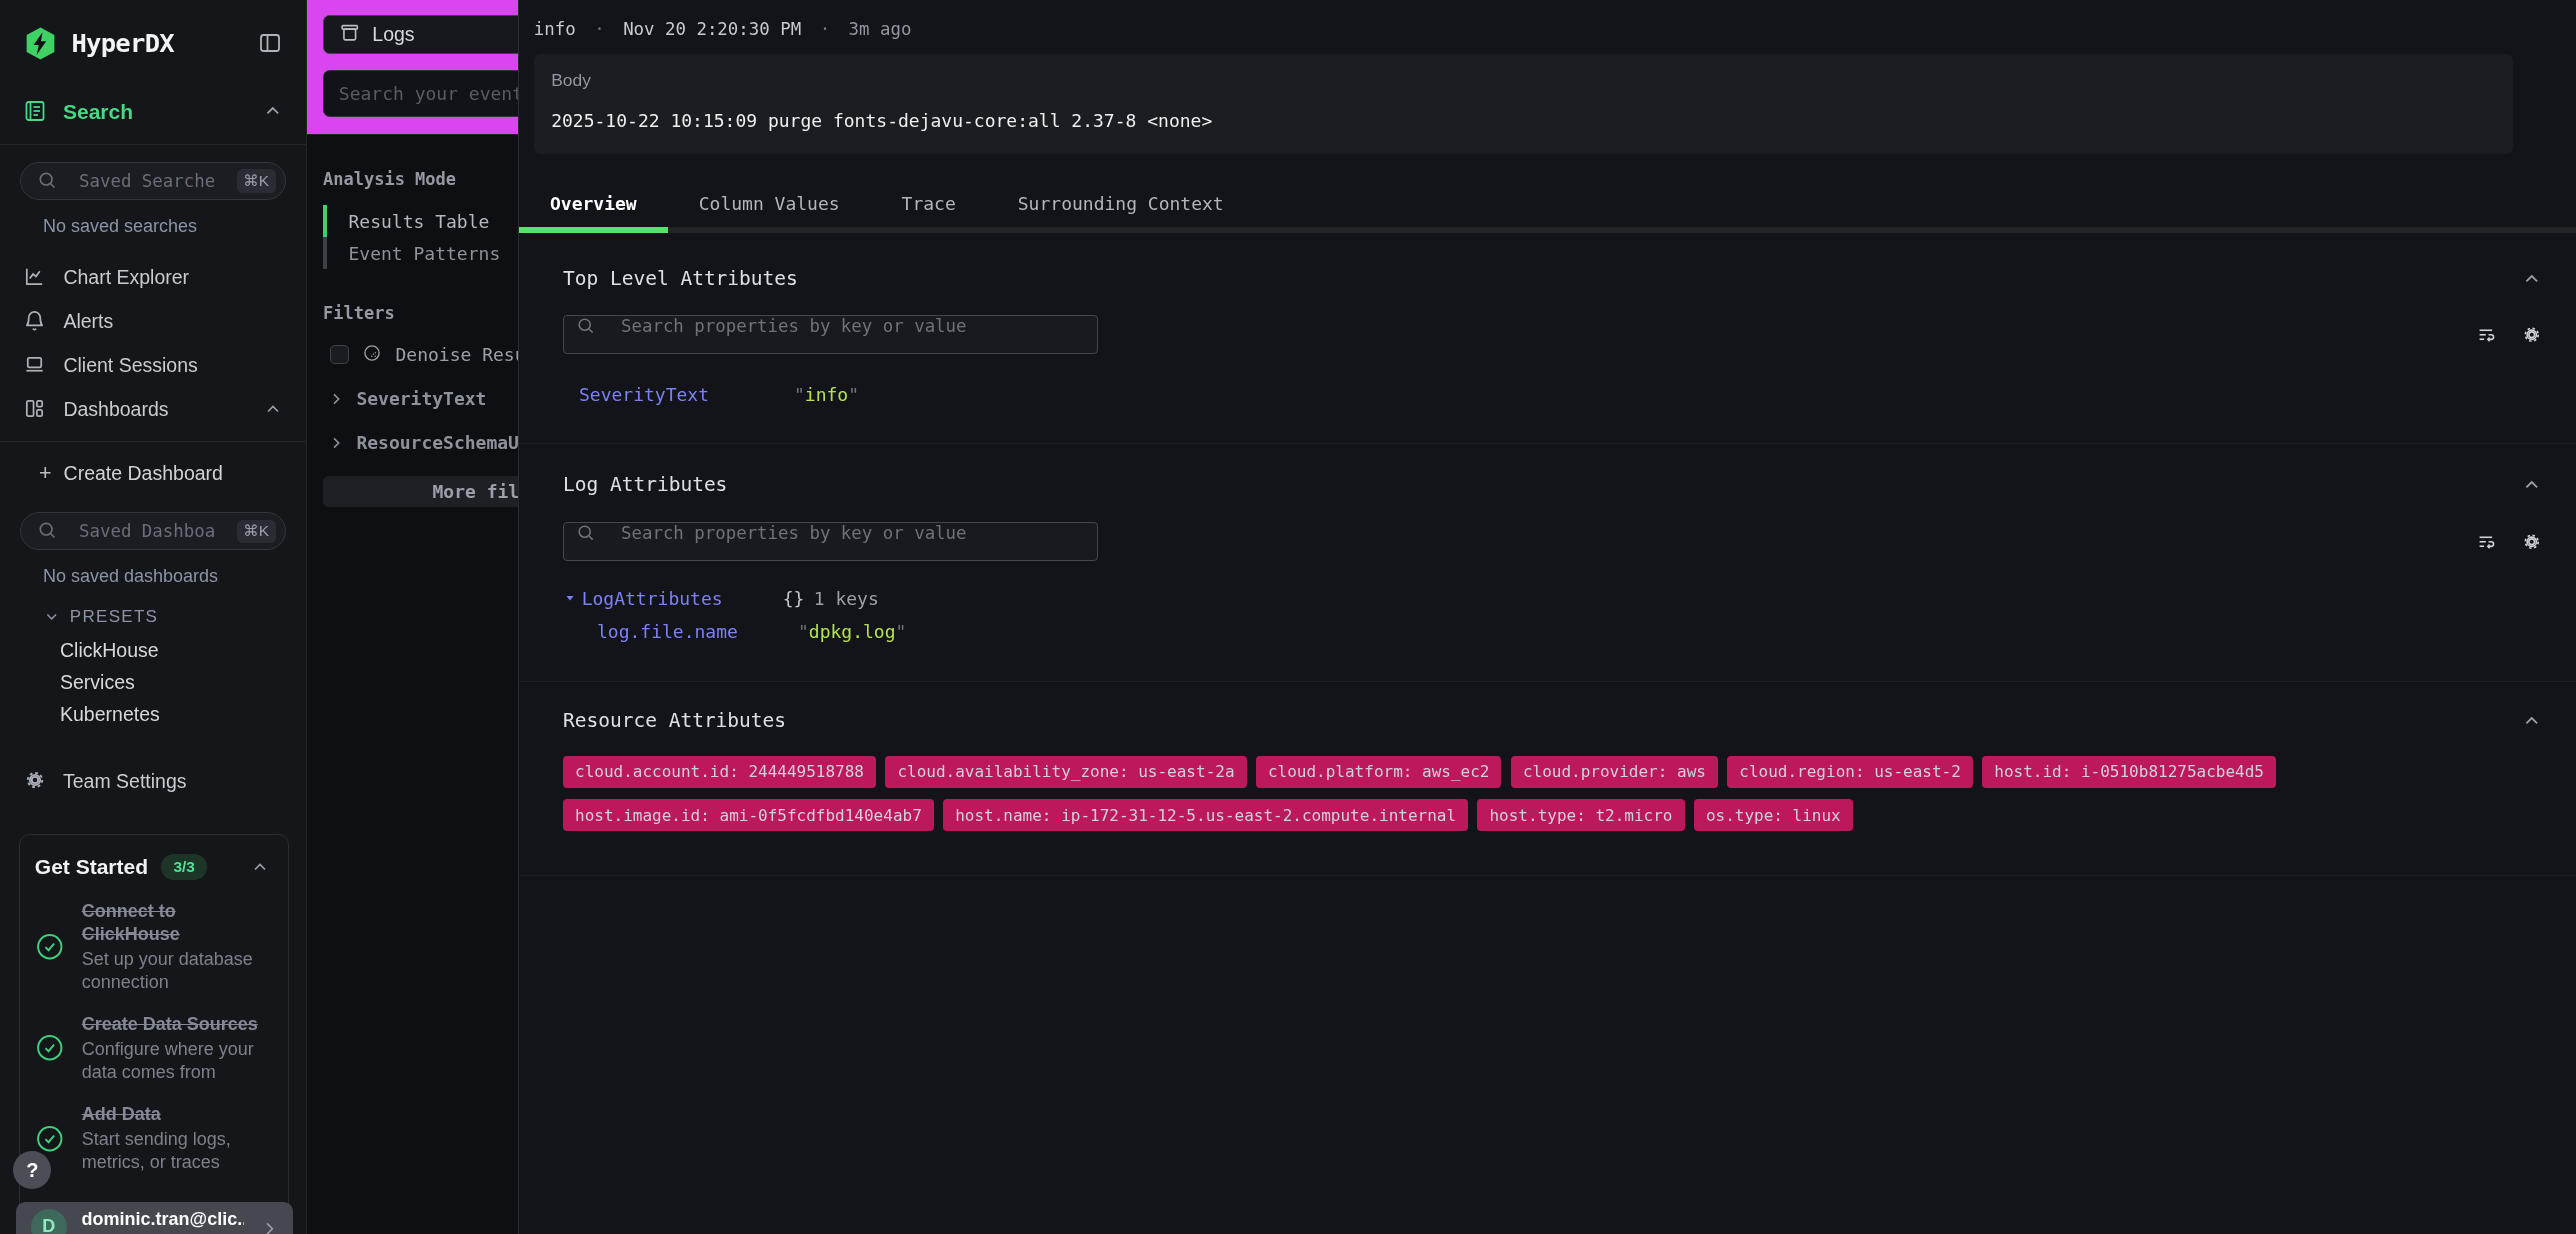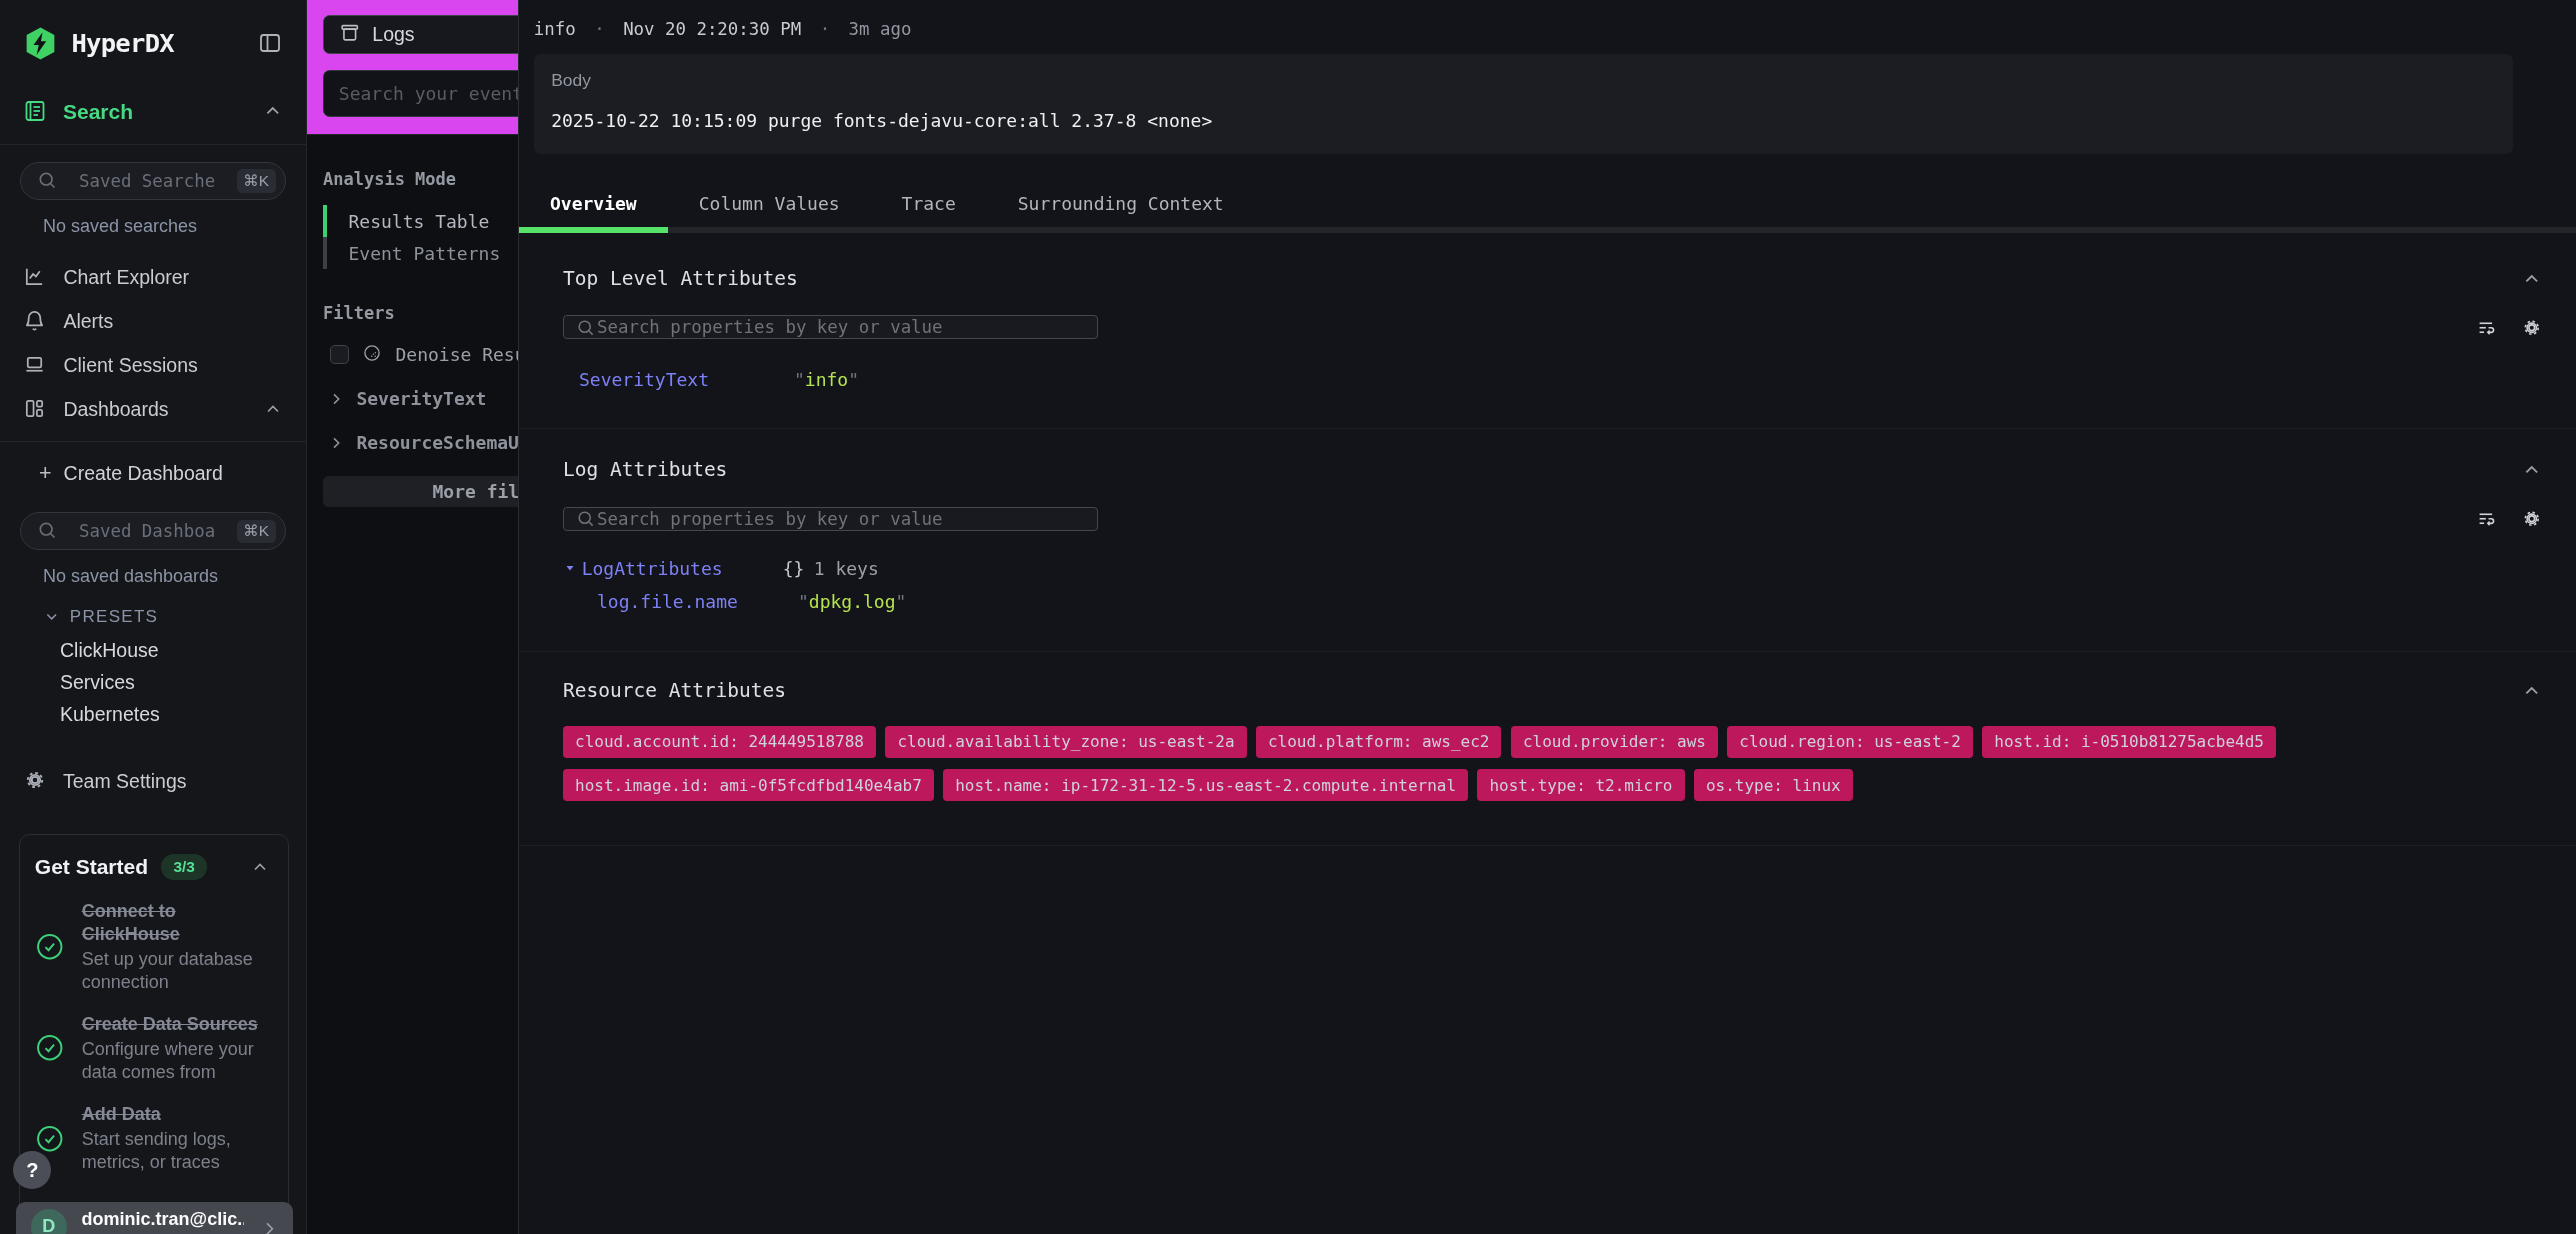--- a/index.html
+++ b/index.html
@@ -139,22 +139,22 @@
   .tabs::after { content:''; position:absolute; left:0; right:0; bottom:0; height:5.4px; background:#222629; }
   .tab { font-family:"DejaVu Sans Mono", monospace; font-size:18px; color:#b2b6bd; padding:0 31px 19px 31px; position:relative; cursor:pointer; }
   .tab.active { font-weight:bold; color:#ffffff; }
   .tab.active::after { content:''; position:absolute; left:0; right:0; bottom:0; height:5.4px; background:#57e369; z-index:2; }
   .section { padding:0 34px 0 44px; border-bottom:1.3px solid #1e2024; }
   .sec-head { display:flex; align-items:center; }
   .sec-title { font-family:"DejaVu Sans Mono", monospace; font-size:19.5px; color:#dde0e5; flex:1; }
   .sec-head svg { color:#9ba0aa; }
   .toolbar { display:flex; align-items:center; margin-top:25.5px; }
   .prop-search {
-    width:535px; height:24px; border:1.3px solid #45474d; border-radius:4px; background:#191a1f;
-    display:flex; align-items:center; gap:2px; padding:0 12px; color:#6e727b;
+    width:535px; height:39px; border:1.3px solid #45474d; border-radius:4px; background:#191a1f;
+    display:flex; align-items:flex-start; gap:26px; padding:0 12px; color:#6e727b;
   }
   .prop-search input {
     background:transparent; border:none; outline:none; flex:1;
     font-family:"DejaVu Sans Mono", monospace; font-size:17.4px; color:#c9cdd3;
   }
   .prop-search input::placeholder { color:#6e727b; }
   .toolbar .tools { margin-left:auto; display:flex; align-items:center; gap:23px; color:#d0d3d8; }
   .kv-row { display:flex; align-items:center; margin-top:29.5px; padding-left:16px; }
   .kv-key { font-family:"DejaVu Sans Mono", monospace; font-size:18px; color:#7d81f6; width:215px; flex:none; cursor:pointer; }
   .kv-val, .kv-meta { font-family:"DejaVu Sans Mono", monospace; font-size:18px; }

